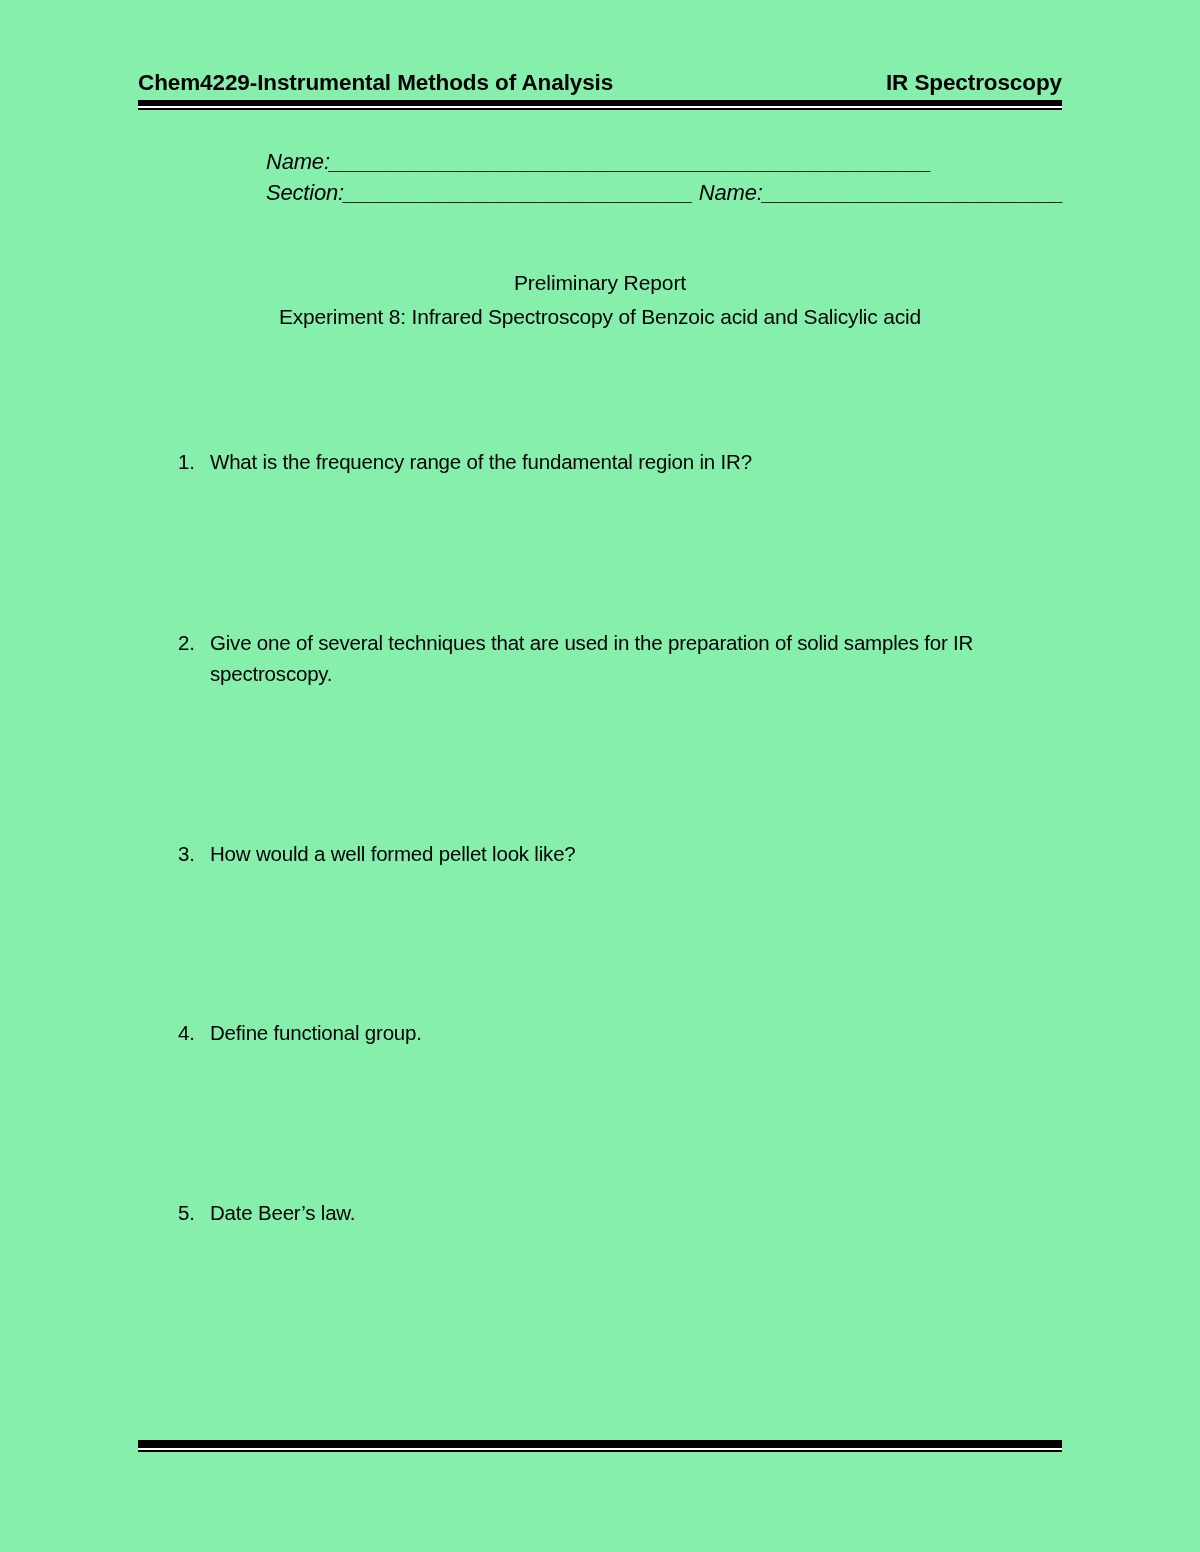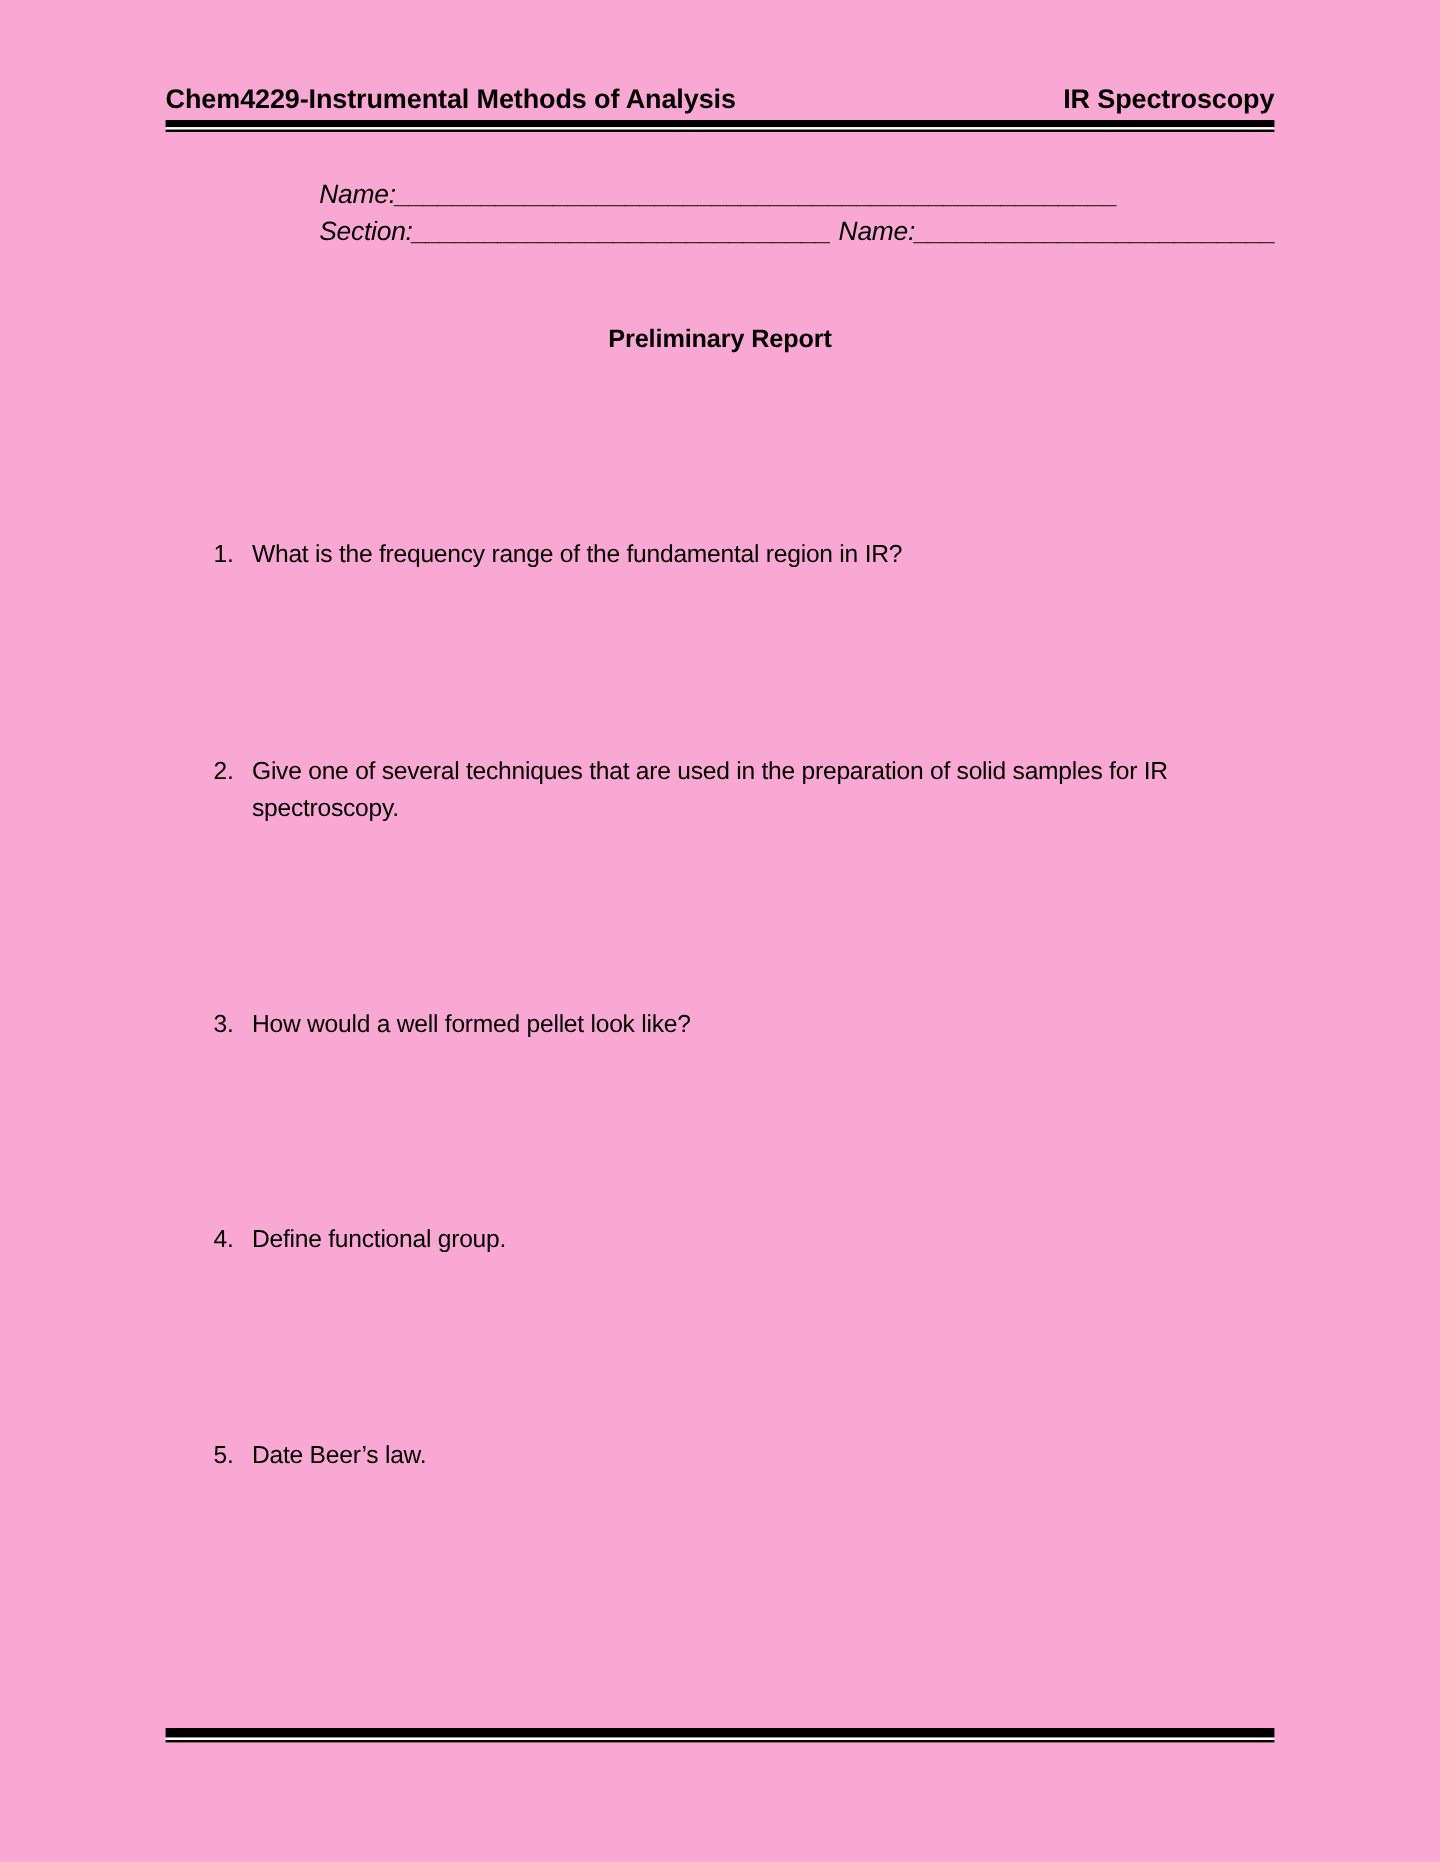--- a/index.html
+++ b/index.html
@@ -4,21 +4,21 @@
 <style>
   html, body {
     margin: 0;
     padding: 0;
     background: #ffffff;
   }
   .page {
     position: relative;
     width: 1200px;
     height: 1552px;
-    background: #f9a8d4;
+    background: #86efac;
     font-family: "Liberation Sans", sans-serif;
     color: #000000;
     overflow: hidden;
   }
 
   
   .header {
     position: absolute;
     left: 138px;
     top: 70px;
@@ -73,21 +73,21 @@
   
   .title-block {
     position: absolute;
     left: 138px;
     top: 268px;
     width: 924px;
     text-align: center;
   }
   .doc-title {
     font-size: 21px;
-    font-weight: 700;
+    font-weight: 400;
     line-height: 30px;
     letter-spacing: -0.1px;
   }
   .doc-subtitle {
     font-size: 21px;
     font-weight: 400;
     line-height: 30px;
     letter-spacing: -0.2px;
     margin-top: 4px;
   }
@@ -155,20 +155,21 @@
     <div class="thin"></div>
   </div>
 
   <div class="fields">
     <div class="field-line">Name:__________________________________________________</div>
     <div class="field-line">Section:_____________________________ Name:_________________________</div>
   </div>
 
   <div class="title-block">
     <div class="doc-title">Preliminary Report</div>
+    <div class="doc-subtitle">Experiment 8: Infrared Spectroscopy of Benzoic acid and Salicylic acid</div>
   </div>
 
   <div class="questions">
 
     <div class="question">
       <div class="q-number">1.</div>
       <div class="q-text">What is the frequency range of the fundamental region in IR?</div>
     </div>
     <div class="q-spacer-1"></div>
 

